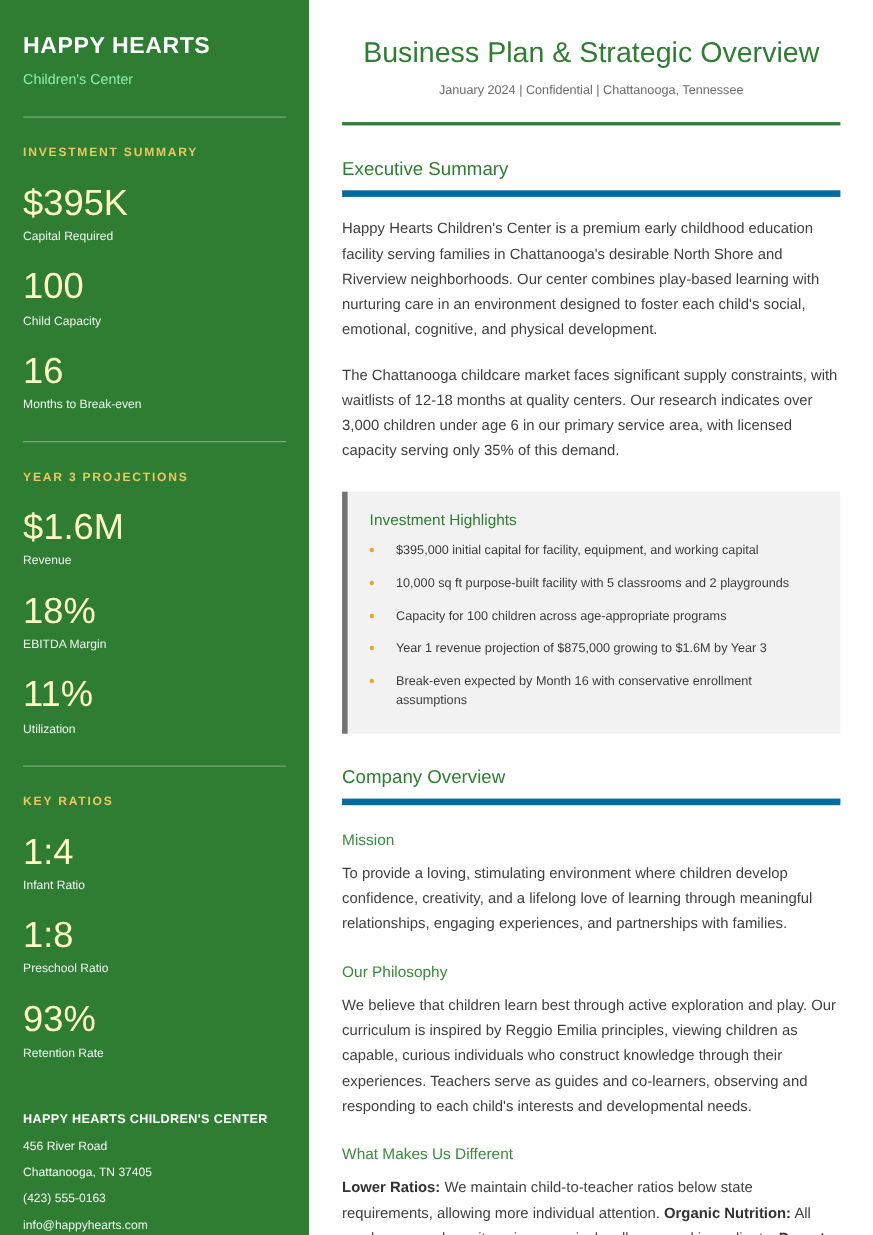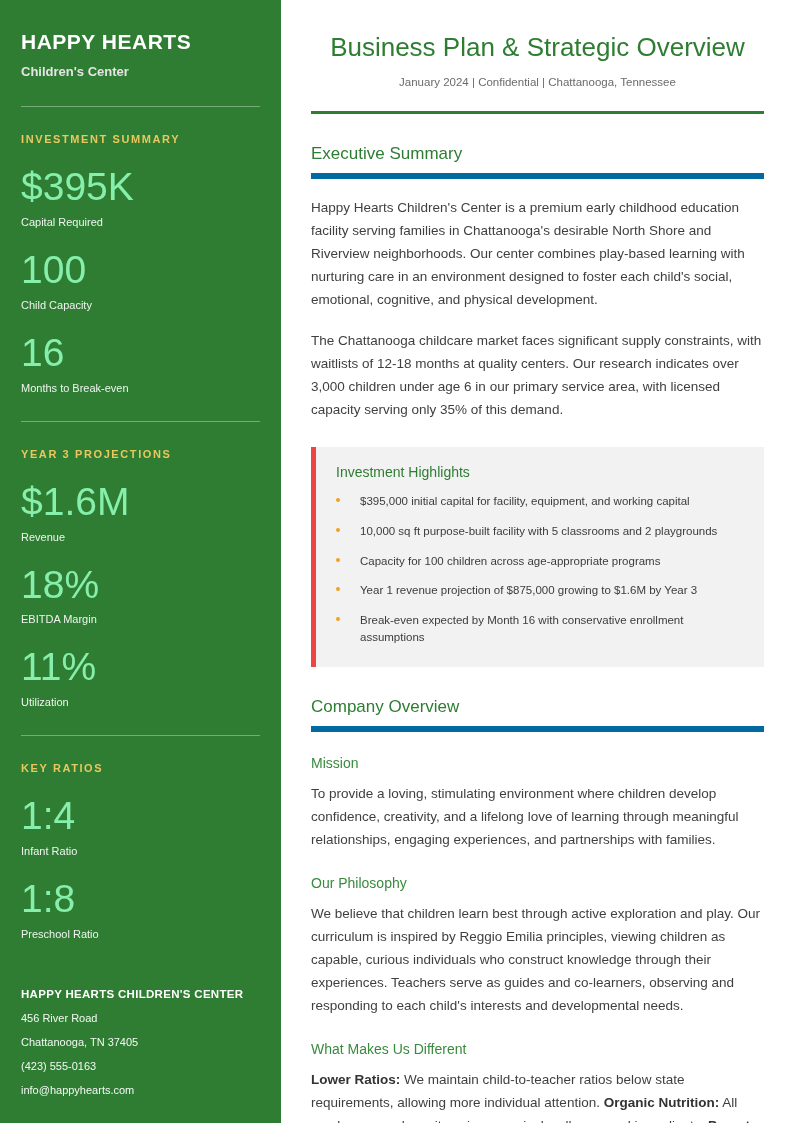--- a/index.html
+++ b/index.html
@@ -8,45 +8,45 @@
     font-family:"Liberation Sans", sans-serif; background:#ffffff;
     margin:0 auto;
     justify-content:space-between;
   }
   
   .sidebar {
     width:281px; min-width:281px; box-sizing:border-box;
     background:#2e7d32; color:#ffffff; padding:30px 21px 0 21px;
   }
   .brand-title { font-size:21px; font-weight:700; letter-spacing:.5px; color:#ffffff; }
-  .brand-sub   { font-size:13px; font-weight:700; color:#e5e5e5; margin-top:10px; }
+  .brand-sub   { font-size:13px; font-weight:400; color:#86efac; margin-top:10px; }
   .side-divider{ border-top:1px solid rgba(255,255,255,.35); margin-top:27px; }
   .side-label  { color:#e9c860; font-size:11px; font-weight:700; letter-spacing:1.6px; margin-top:26px; }
   .stat        { margin-top:21px; }
-  .stat-value  { font-size:39px; font-weight:400; color:#86efac; line-height:1.1; }
+  .stat-value  { font-size:33px; font-weight:400; color:#fef9c3; line-height:1.1; }
   .stat-label  { font-size:11px; color:rgba(255,255,255,.92); margin-top:7px; }
   .side-footer { margin-top:48px; }
   .foot-name   { font-size:11.5px; font-weight:700; letter-spacing:.3px; }
   .foot-line   { font-size:11px; margin-top:12px; color:rgba(255,255,255,.95); }
   
   .content { flex:1; box-sizing:border-box; padding:26px 30px 0 30px; }
   .doc-title { text-align:center; color:#2e7d32; font-size:26px; font-weight:500; margin:6px 0 0; }
   .doc-meta  { text-align:center; color:#6b6b6b; font-size:11.5px; margin-top:13px; }
   .title-rule{ height:3px; background:#2e7d32; border:none; margin:23px 0 0; }
   .section-h {
     color:#2e7d32; font-size:17px; font-weight:500;
     border-bottom:6px solid #0369a1; padding-bottom:9px; margin:30px 0 0;
   }
   .body-p { color:#3f3f3f; font-size:13.5px; line-height:1.7; margin:18px 0 0; }
   .body-p strong { color:#333333; font-weight:700; }
   .sub-h  { color:#3a8a3e; font-size:14px; font-weight:500; margin:23px 0 0; }
   .sub-h + .body-p { margin-top:12px; }
   
   .highlight-box {
-    margin-top:26px; background:#f2f2f2; border-left:5px solid #ef4444;
+    margin-top:26px; background:#f2f2f2; border-left:5px solid #737373;
     padding:17px 20px 22px 20px;
   }
   .hl-title { color:#2e7d32; font-size:14px; font-weight:500; }
   .hl-list  { list-style:none; margin:5px 0 0; padding:0; }
   .hl-item  { display:flex; align-items:flex-start; gap:20px; margin-top:13px;
               font-size:11.5px; color:#3c3c3c; line-height:1.45; }
   .hl-dot   { width:4px; height:4px; border-radius:50%; background:#f5a01e; margin-top:5px; flex:none; }
 </style>
 </head>
 <body>
@@ -87,20 +87,24 @@
         </div>
         <div class="side-divider"></div>
         <div class="side-label">KEY RATIOS</div>
         <div class="stat">
           <div class="stat-value">1:4</div>
           <div class="stat-label">Infant Ratio</div>
         </div>
         <div class="stat">
           <div class="stat-value">1:8</div>
           <div class="stat-label">Preschool Ratio</div>
+        </div>
+        <div class="stat">
+          <div class="stat-value">93%</div>
+          <div class="stat-label">Retention Rate</div>
         </div>
       </div>
     <div class="side-footer">
       <div class="foot-name">HAPPY HEARTS CHILDREN'S CENTER</div>
       <div id="footer-lines">
           <div class="foot-line">456 River Road</div>
           <div class="foot-line">Chattanooga, TN 37405</div>
           <div class="foot-line">(423) 555-0163</div>
           <div class="foot-line">info@happyhearts.com</div>
         </div>

